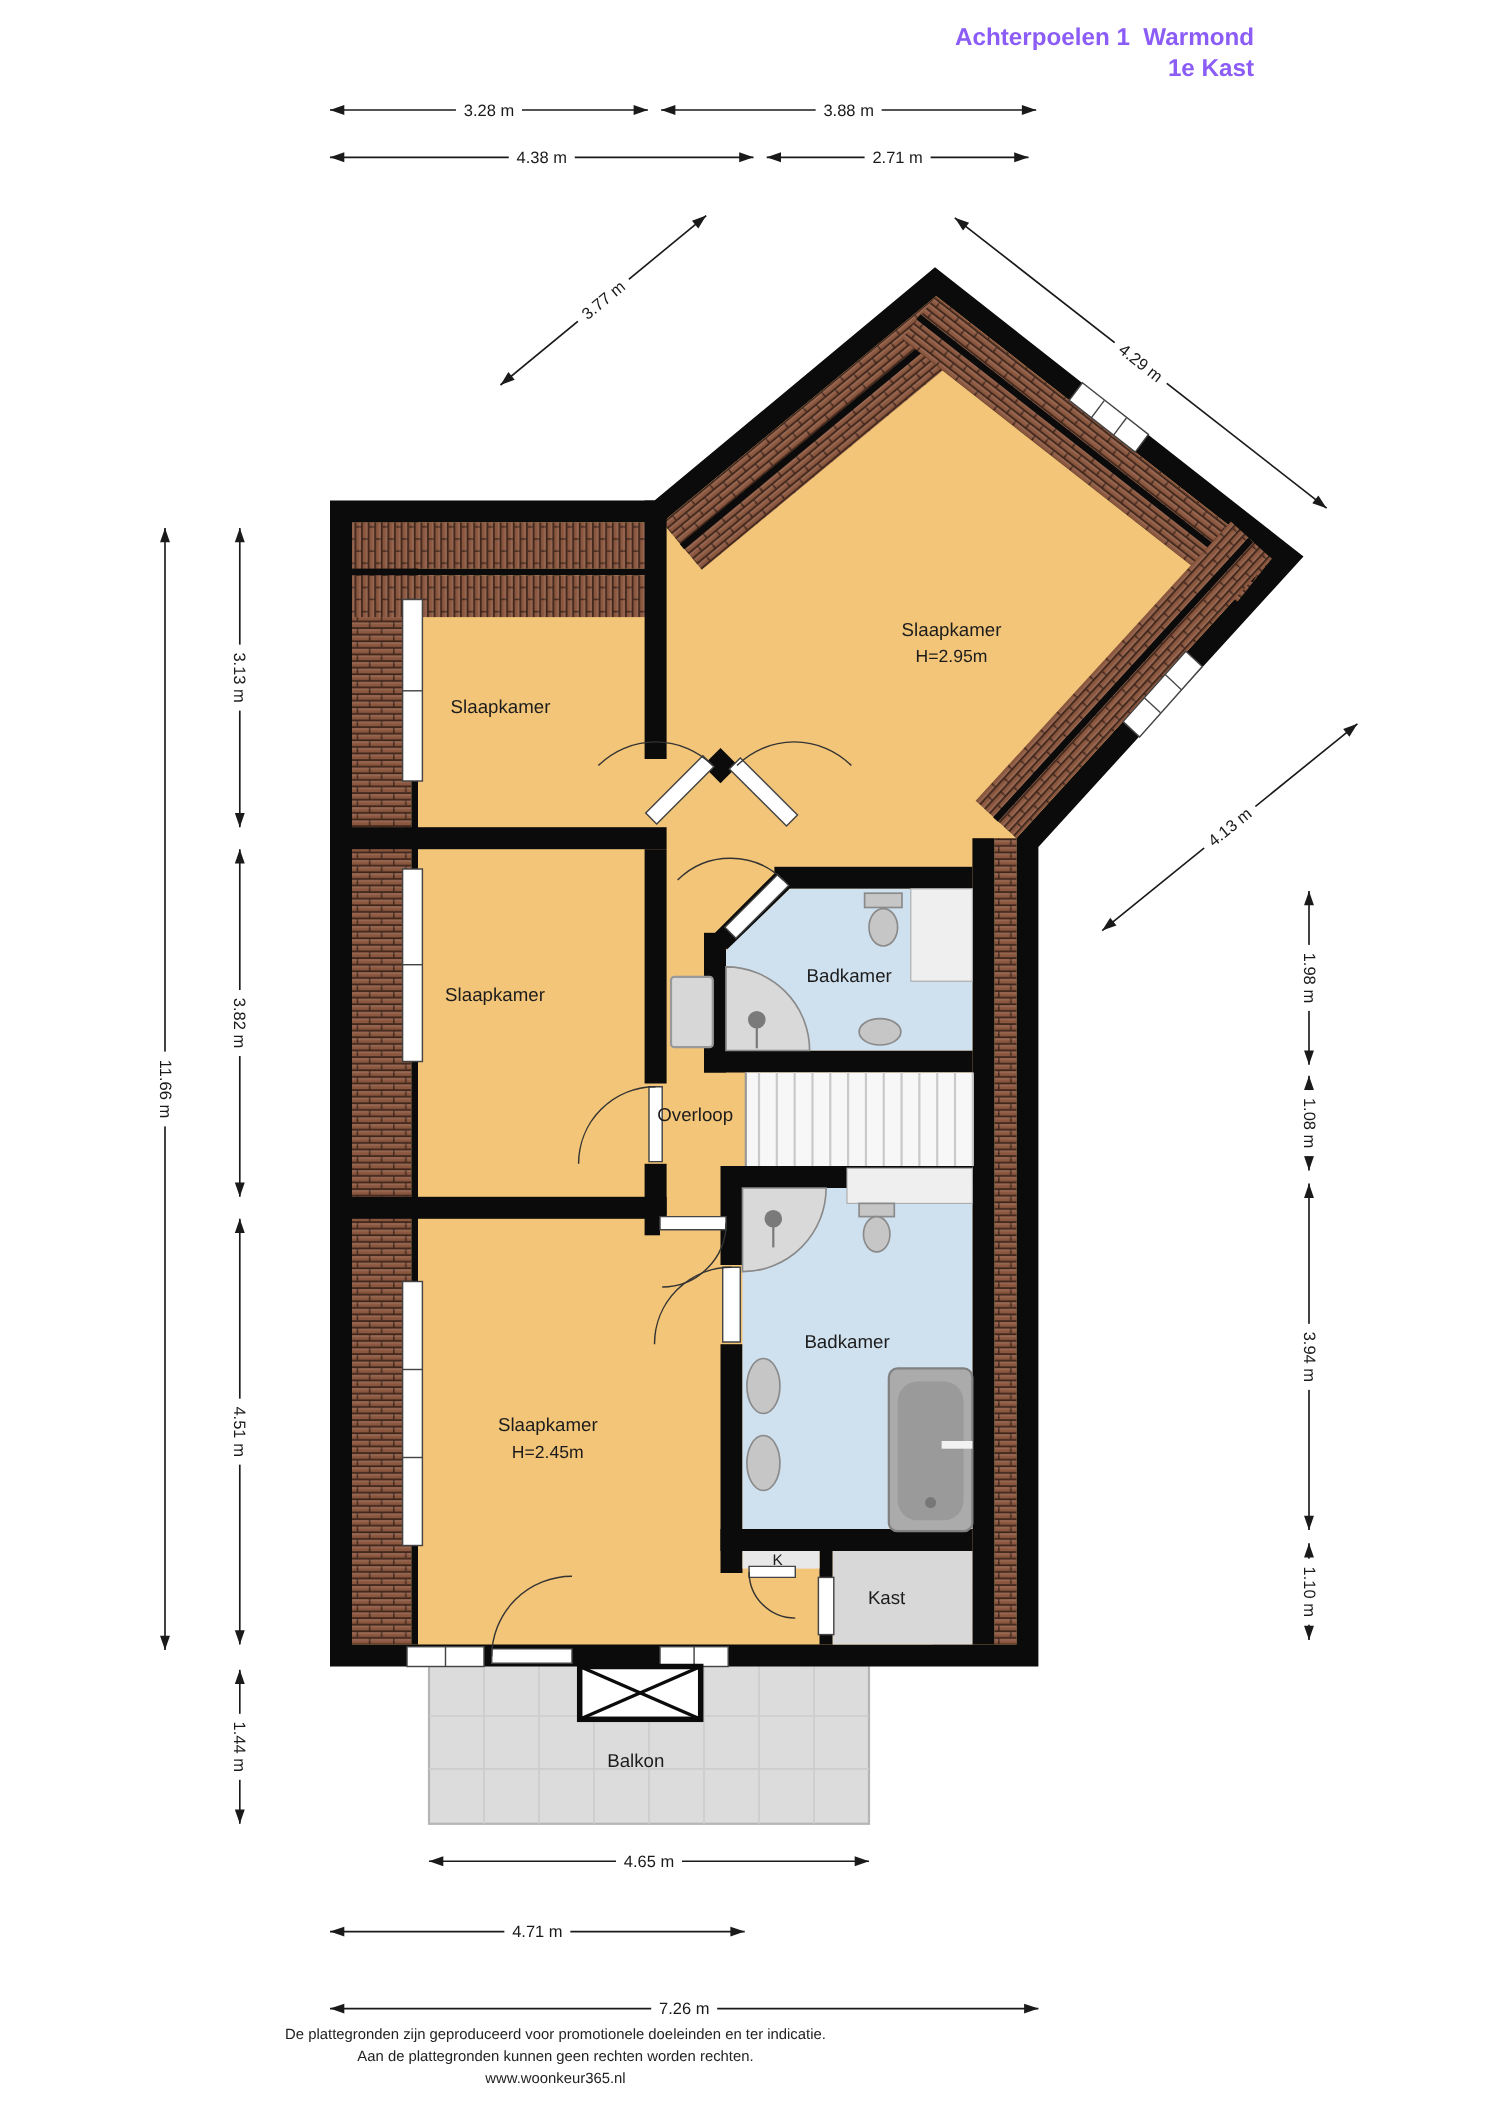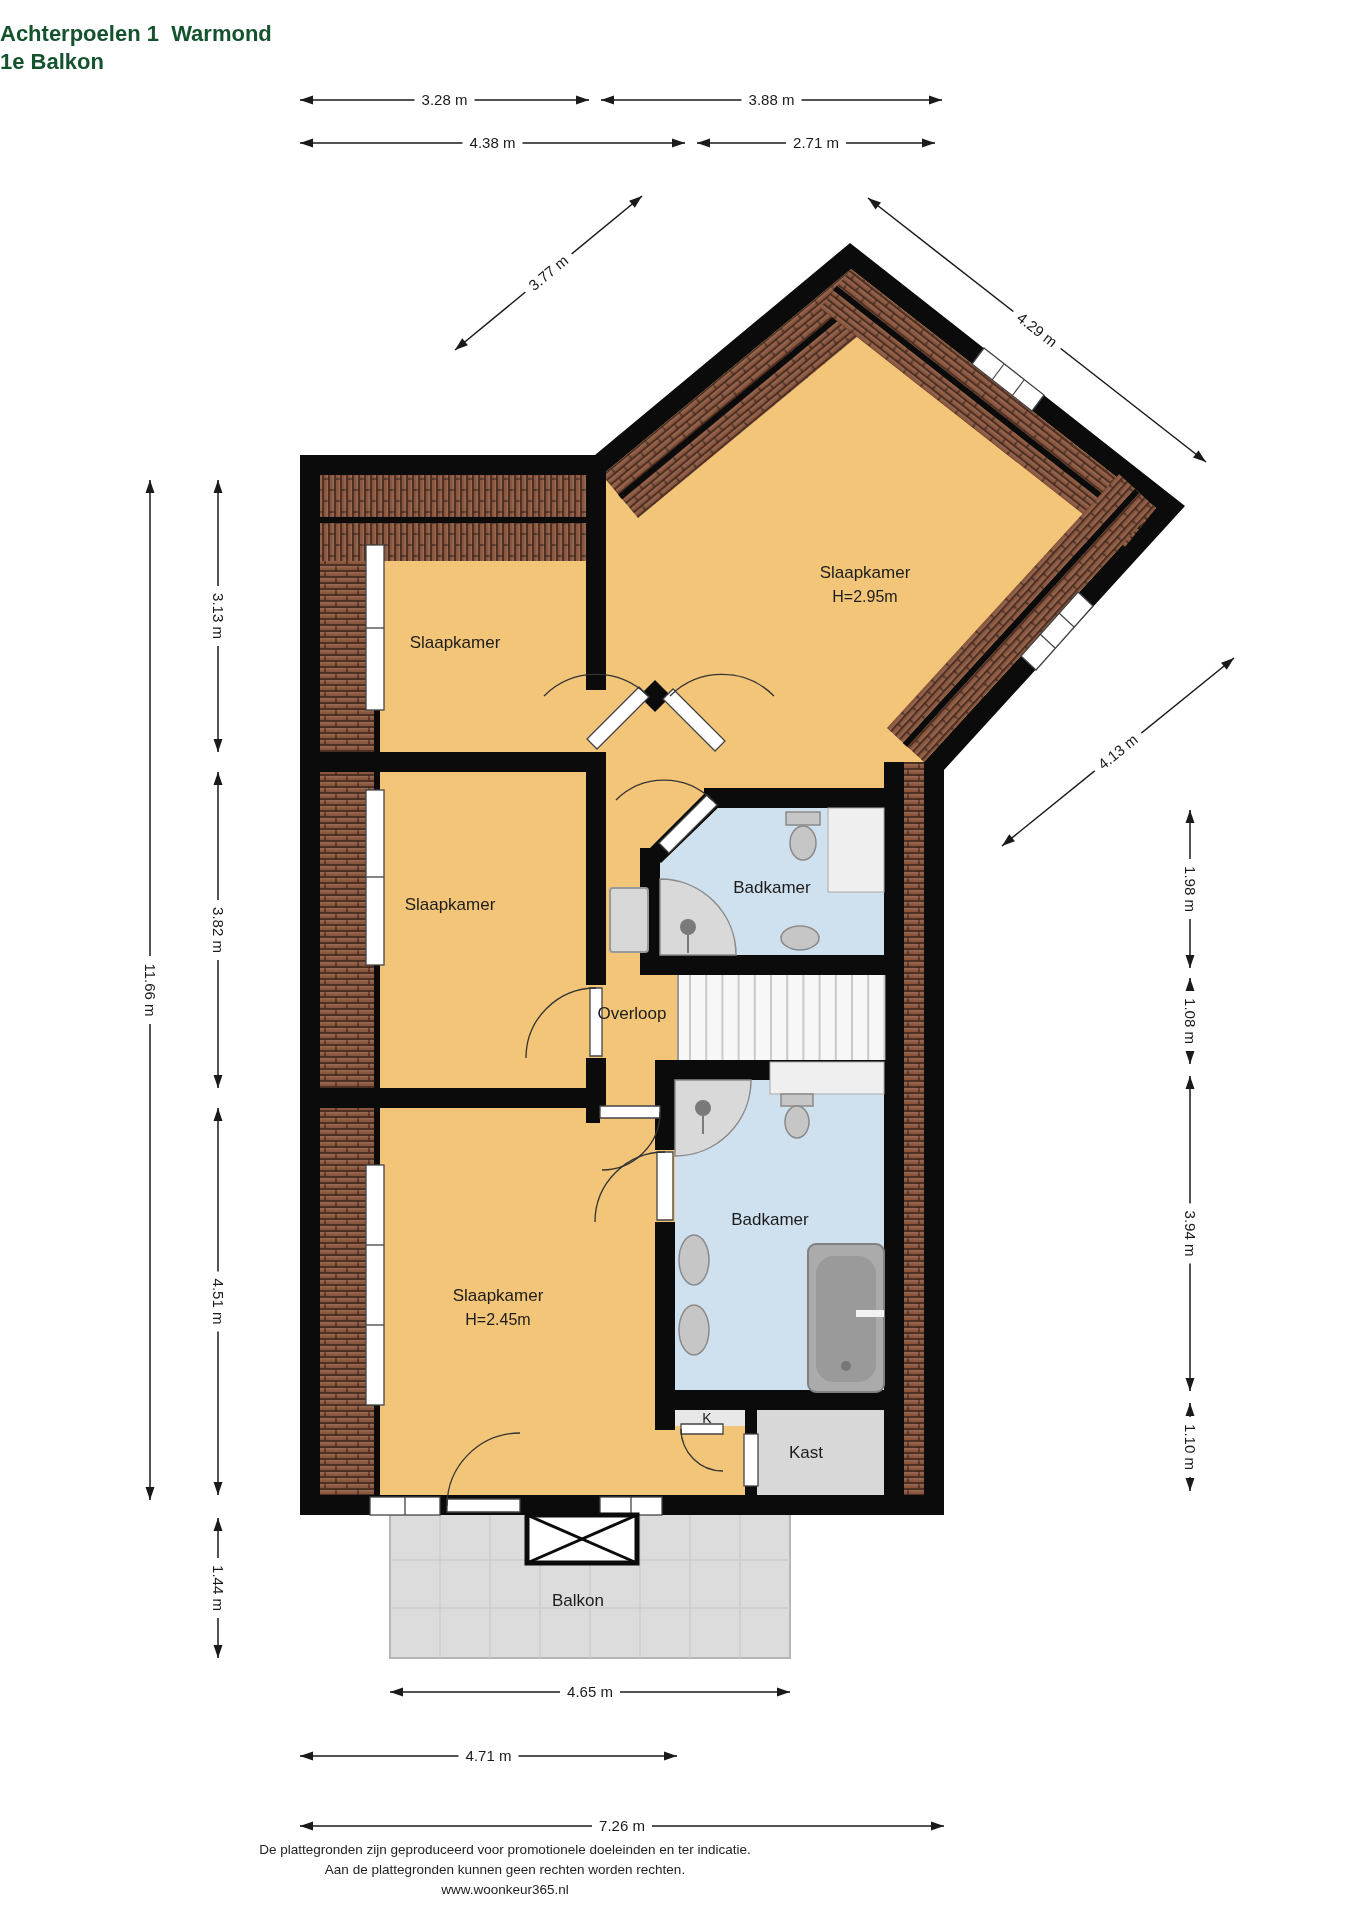--- a/index.html
+++ b/index.html
@@ -1,34 +1,34 @@
 <!DOCTYPE html>
 <html><head>
 <meta charset="utf-8">
 <style>
   html,body{margin:0;padding:0;background:#ffffff;}
   #page{position:relative;width:1358px;height:1920px;background:#ffffff;overflow:hidden;
         font-family:"Liberation Sans",sans-serif;}
   #plan-svg{position:absolute;left:0;top:0;}
-  .title-block{position:absolute;top:20px;left:0;width:1140px;text-align:left;color:#14532d;}
+  .title-block{position:absolute;top:20px;left:0;width:1140px;text-align:right;color:#8b5cf6;}
   .title-line{font-size:22px;font-weight:bold;line-height:1.25;white-space:pre;}
   .footer-block{position:absolute;top:1840px;left:0;width:1010px;text-align:center;color:#222;}
   .footer-line{font-size:13.5px;line-height:1.48;text-align:center;}
   text{font-family:"Liberation Sans",sans-serif;}
   .room-label{font-size:17px;fill:#1c1c1c;}
   .room-note{font-size:16px;fill:#1c1c1c;}
   .dim-text{font-size:15px;fill:#1a1a1a;}
 </style>
 </head>
 <body>
 
 <div id="page">
   <div class="title-block">
     <div class="title-line">Achterpoelen 1  Warmond</div>
-    <div class="title-line">1e Balkon</div>
+    <div class="title-line">1e Kast</div>
   </div>
 
   <svg id="plan-svg" width="1358" height="1920" viewBox="0 0 1358 1920" xmlns="http://www.w3.org/2000/svg">
       <defs>
         <pattern id="tp0" width="22" height="12" patternUnits="userSpaceOnUse" patternTransform="rotate(0)">
           <rect x="0" y="0" width="22" height="12" fill="#8a563e"></rect>
           <path d="M0,1 H22 M0,7 H22" stroke="#3c241a" stroke-width="1.6" fill="none"></path>
           <path d="M6,1 V7 M17,7 V13" stroke="#3c241a" stroke-width="1.3" fill="none"></path>
           <rect x="0" y="2" width="22" height="1.6" fill="rgba(255,255,255,0.10)"></rect>
           <rect x="0" y="8" width="22" height="1.6" fill="rgba(255,255,255,0.10)"></rect>

